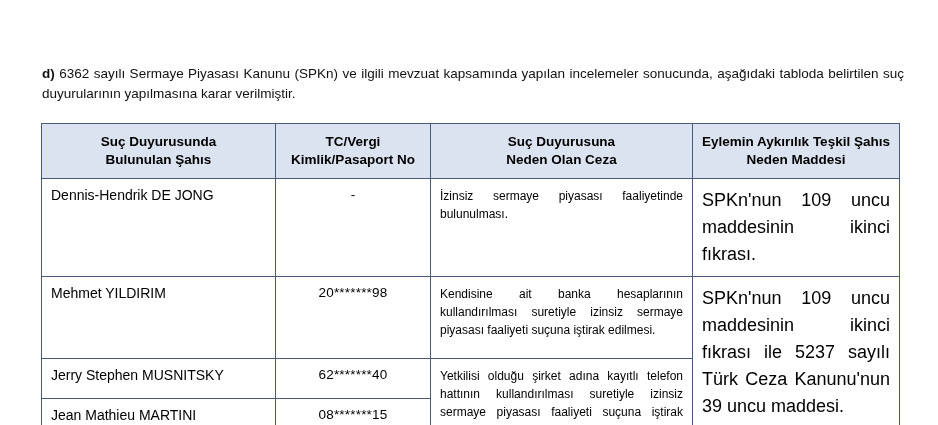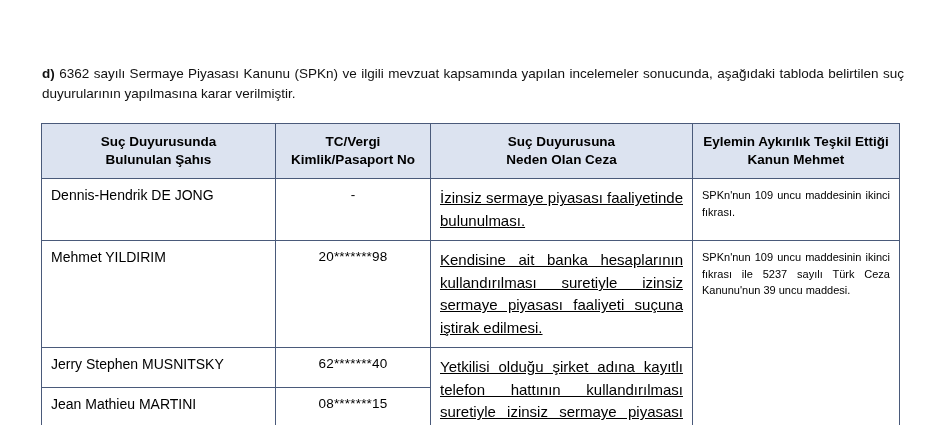--- a/index.html
+++ b/index.html
@@ -70,30 +70,29 @@
   }
   td.idno {
     vertical-align: middle;
     text-align: center;
     font-size: 13.5px;
     letter-spacing: 0.2px;
   }
   td.act {
     text-align: justify;
     text-justify: inter-word;
-    font-size: 15px;
+    font-size: 12px;
     line-height: 1.5;
     vertical-align: middle;
     padding: 9px 11px;
-    text-decoration: underline;
   }
   td.article {
     text-align: justify;
     text-justify: inter-word;
-    font-size: 11px;
+    font-size: 18px;
     line-height: 1.5;
     vertical-align: middle;
     padding: 9px 11px;
   }
   .row-h1 { height: 48px; }
   .row-h2 { height: 82px; }
   .row-h3 { height: 40px; }
 </style>
 </head>
 <body>
@@ -119,22 +118,22 @@
         </th>
         <th>
           <div>TC/Vergi</div>
           <div>Kimlik/Pasaport No</div>
         </th>
         <th>
           <div>Suç Duyurusuna</div>
           <div>Neden Olan Ceza</div>
         </th>
         <th>
-          <div>Eylemin Aykırılık Teşkil Ettiği</div>
-          <div>Kanun Mehmet</div>
+          <div>Eylemin Aykırılık Teşkil Şahıs</div>
+          <div>Neden Maddesi</div>
         </th>
       </tr>
     </thead>
     <tbody>
       <tr class="row-h1">
         <td class="person">Dennis-Hendrik DE JONG</td>
         <td class="idno">-</td>
         <td class="act">İzinsiz sermaye piyasası faaliyetinde bulunulması.</td>
         <td class="article">SPKn'nun 109 uncu maddesinin ikinci fıkrası.</td>
       </tr>

